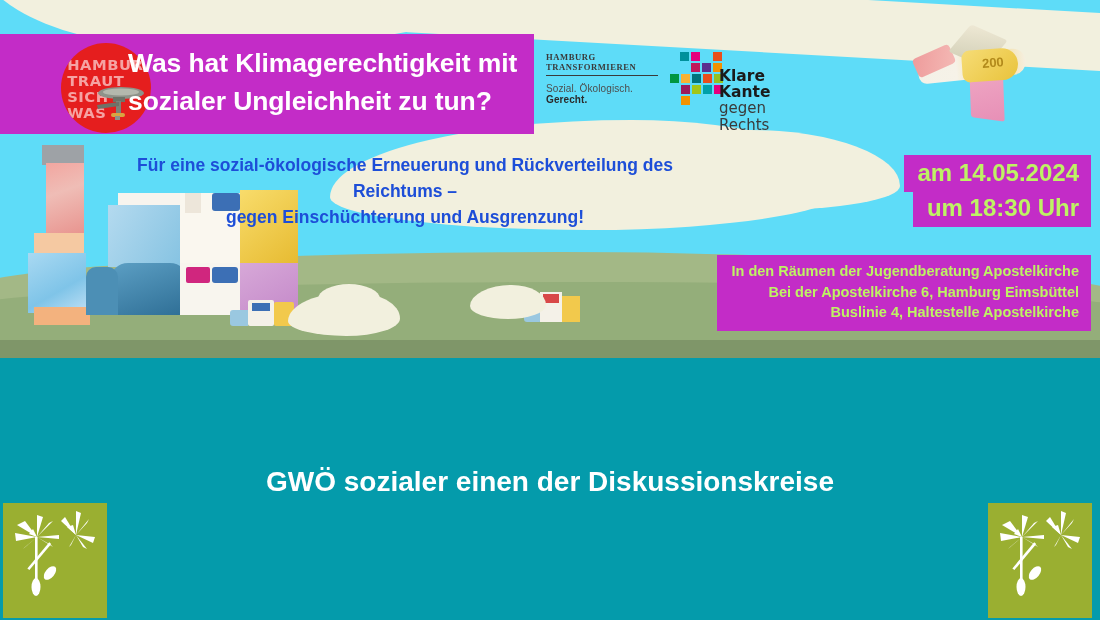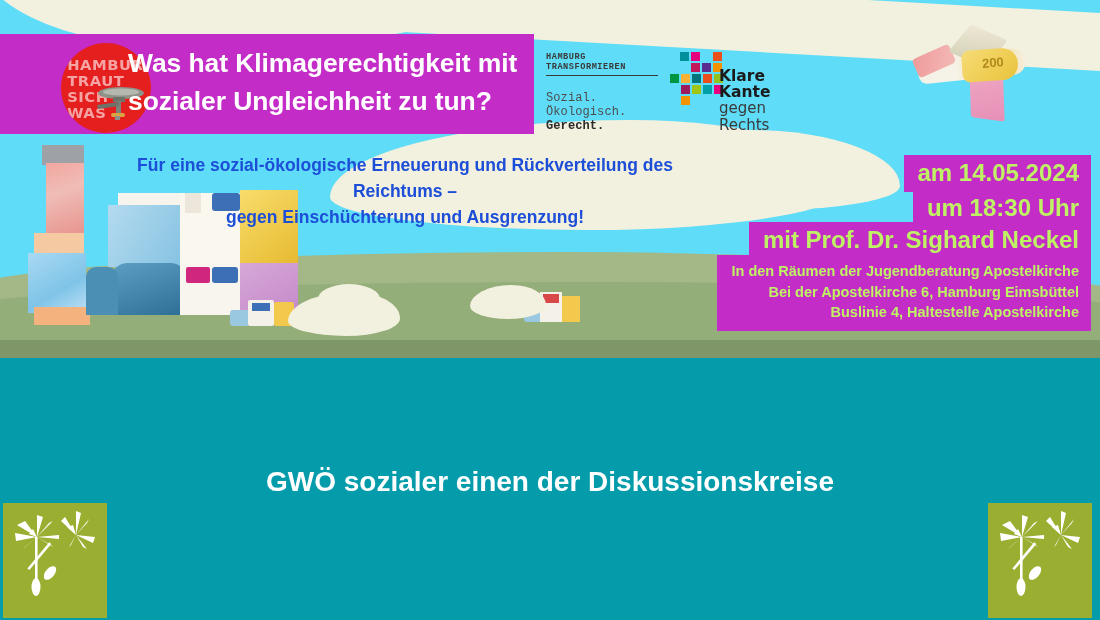--- a/index.html
+++ b/index.html
@@ -96,26 +96,26 @@
 
   
   .aktiko { position:absolute; left:546px; top:50px; width:118px; }
   .aktiko-word {
     font-weight:bold; font-size:28px; color:#3A3A3A; letter-spacing:-1.2px;
     line-height:28px; font-family:"DejaVu Sans", sans-serif;
   }
   .aktiko-word .dot { color:#F5A623; }
   .aktiko-sub1 {
     font-size:8.6px; color:#3A3A3A; letter-spacing:0.55px; margin-top:2px;
-    font-family:Liberation Mono, monospace; font-weight:bold;
+    font-family:Liberation Serif, serif; font-weight:bold;
     border-bottom:1.3px solid #3A3A3A; padding-bottom:3px; width:112px;
   }
   .aktiko-sub2 {
-    font-size:12px; color:#4D4D4D; margin-top:15px; letter-spacing:0.1px;
-    font-family:Liberation Mono, monospace;
+    font-size:10px; color:#4D4D4D; margin-top:7px; letter-spacing:0.1px;
+    font-family:Liberation Sans, sans-serif;
   }
   .aktiko-sub2 b { color:#2B2B2B; }
 
   .klarekante { position:absolute; left:670px; top:52px; width:145px; height:58px; }
   .kk-grid { position:absolute; left:0; top:0; }
   .kk-cell { position:absolute; width:9px; height:9px; }
   .kk-text { position:absolute; left:49px; top:16px; }
   .kk-l1 { font-weight:bold; font-size:15.5px; color:#1A1A1A; line-height:16px; font-family:"DejaVu Sans", sans-serif;}
   .kk-l2 { font-size:15px; color:#3A3A3A; line-height:17px; font-family:"DejaVu Sans", sans-serif;}
 
@@ -353,21 +353,20 @@
     </div>
   </div>
 
   <div class="subtitle">
     <div>Für eine sozial-ökologische Erneuerung und Rückverteilung des Reichtums –</div>
     <div>gegen Einschüchterung und Ausgrenzung!</div>
   </div>
 
   <div class="ev ev-date">am 14.05.2024</div>
   <div class="ev ev-time">um 18:30 Uhr</div>
-  <div class="ev ev-speaker">mit Prof. Dr. Sighard Neckel</div>
   <div class="ev ev-venue">
     <div>In den Räumen der Jugendberatung Apostelkirche</div>
     <div>Bei der Apostelkirche 6, Hamburg Eimsbüttel</div>
     <div>Buslinie 4, Haltestelle Apostelkirche</div>
   </div>
 
   <div class="bottom-headline">GWÖ sozialer einen der Diskussionskreise</div>
 
 </div>
 

